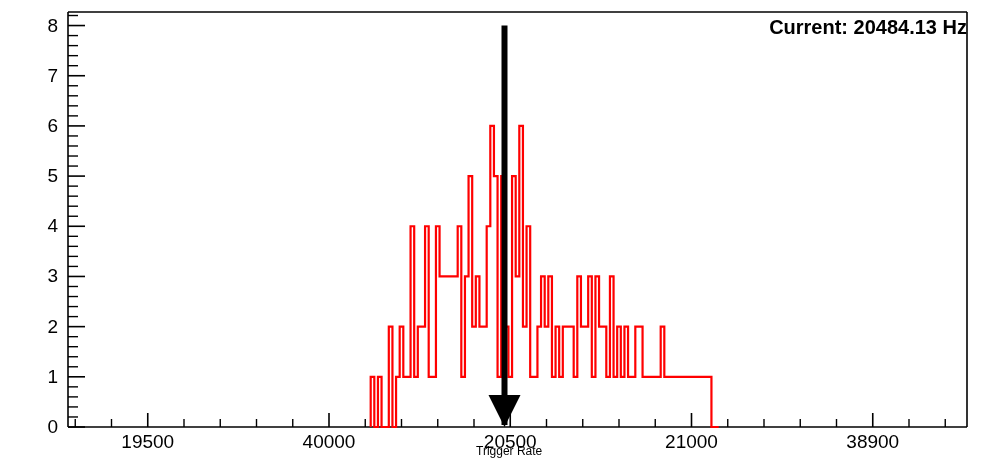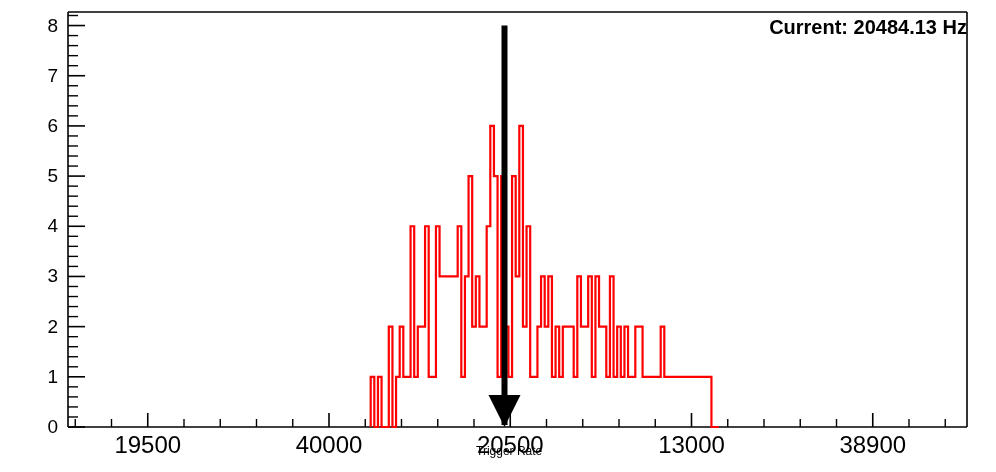--- a/index.html
+++ b/index.html
@@ -4,21 +4,21 @@
 <style>
   html,body{margin:0;padding:0;background:#ffffff;}
   body{width:996px;height:472px;overflow:hidden;font-family:"Liberation Sans",sans-serif;}
   #root{position:relative;width:996px;height:472px;background:#fff;}
   #plot{position:absolute;left:0;top:0;width:996px;height:472px;}
   .txt{position:absolute;white-space:nowrap;color:#000;text-align:center;}
   #title-text{
     right:29px;top:16px;font-size:20px;font-weight:bold;letter-spacing:0px;
   }
   .ylab{font-size:19px;text-align:right;}
-  .xlab{font-size:24px;text-align:center;}
+  .xlab{font-size:19px;text-align:center;}
   #xaxis-title{font-size:12px;}
 </style>
 </head>
 <body>
 
 <div id="root">
 
   <svg id="plot" viewBox="0 0 996 472" xmlns="http://www.w3.org/2000/svg">
     <rect x="0" y="0" width="996" height="472" fill="#ffffff"></rect>
 
@@ -123,17 +123,17 @@
       <div class="txt ylab" style="left: 22px; top: 215.274px; width: 36px;">4</div>
       <div class="txt ylab" style="left: 22px; top: 165.093px; width: 36px;">5</div>
       <div class="txt ylab" style="left: 22px; top: 114.912px; width: 36px;">6</div>
       <div class="txt ylab" style="left: 22px; top: 64.7304px; width: 36px;">7</div>
       <div class="txt ylab" style="left: 22px; top: 14.549px; width: 36px;">8</div>
     </div>
   <div id="xlabels">
       <div class="txt xlab" style="left: 102.75px; top: 431px; width: 90px;">19500</div>
       <div class="txt xlab" style="left: 284px; top: 431px; width: 90px;">40000</div>
       <div class="txt xlab" style="left: 465.25px; top: 431px; width: 90px;">20500</div>
-      <div class="txt xlab" style="left: 646.5px; top: 431px; width: 90px;">13000</div>
+      <div class="txt xlab" style="left: 646.5px; top: 431px; width: 90px;">21000</div>
       <div class="txt xlab" style="left: 827.75px; top: 431px; width: 90px;">38900</div>
     </div>
 
 </div>
 
 </body></html>

